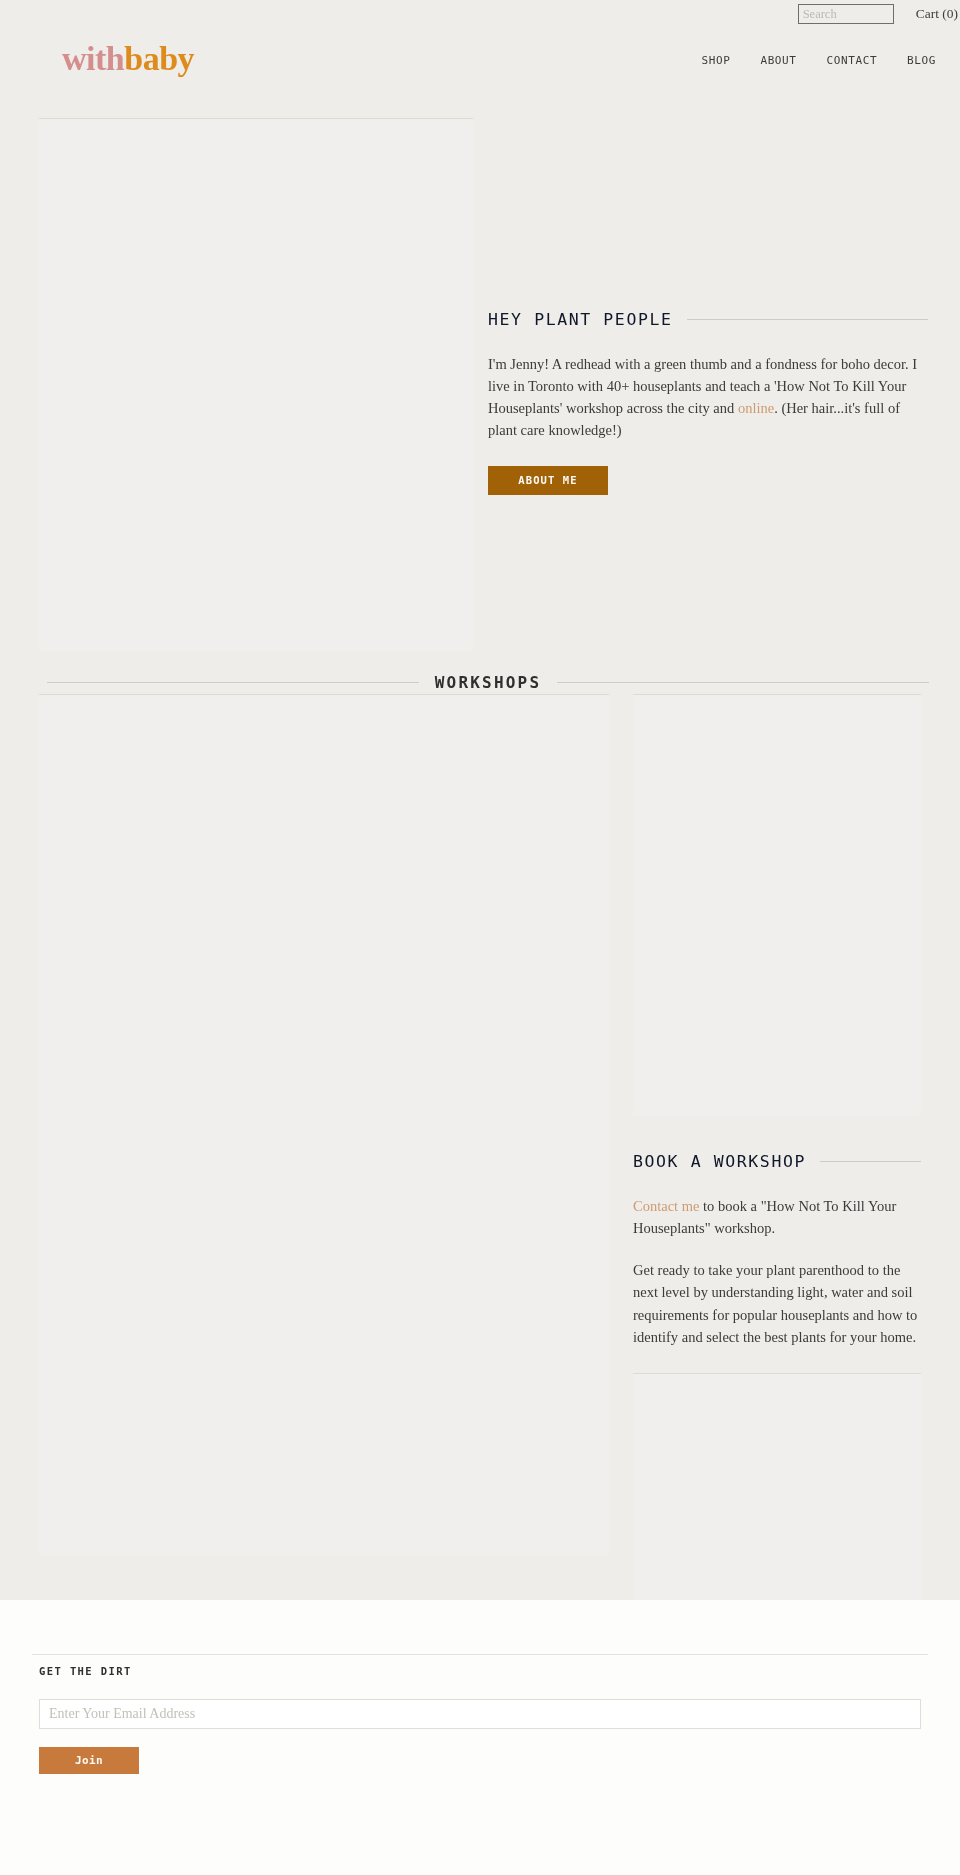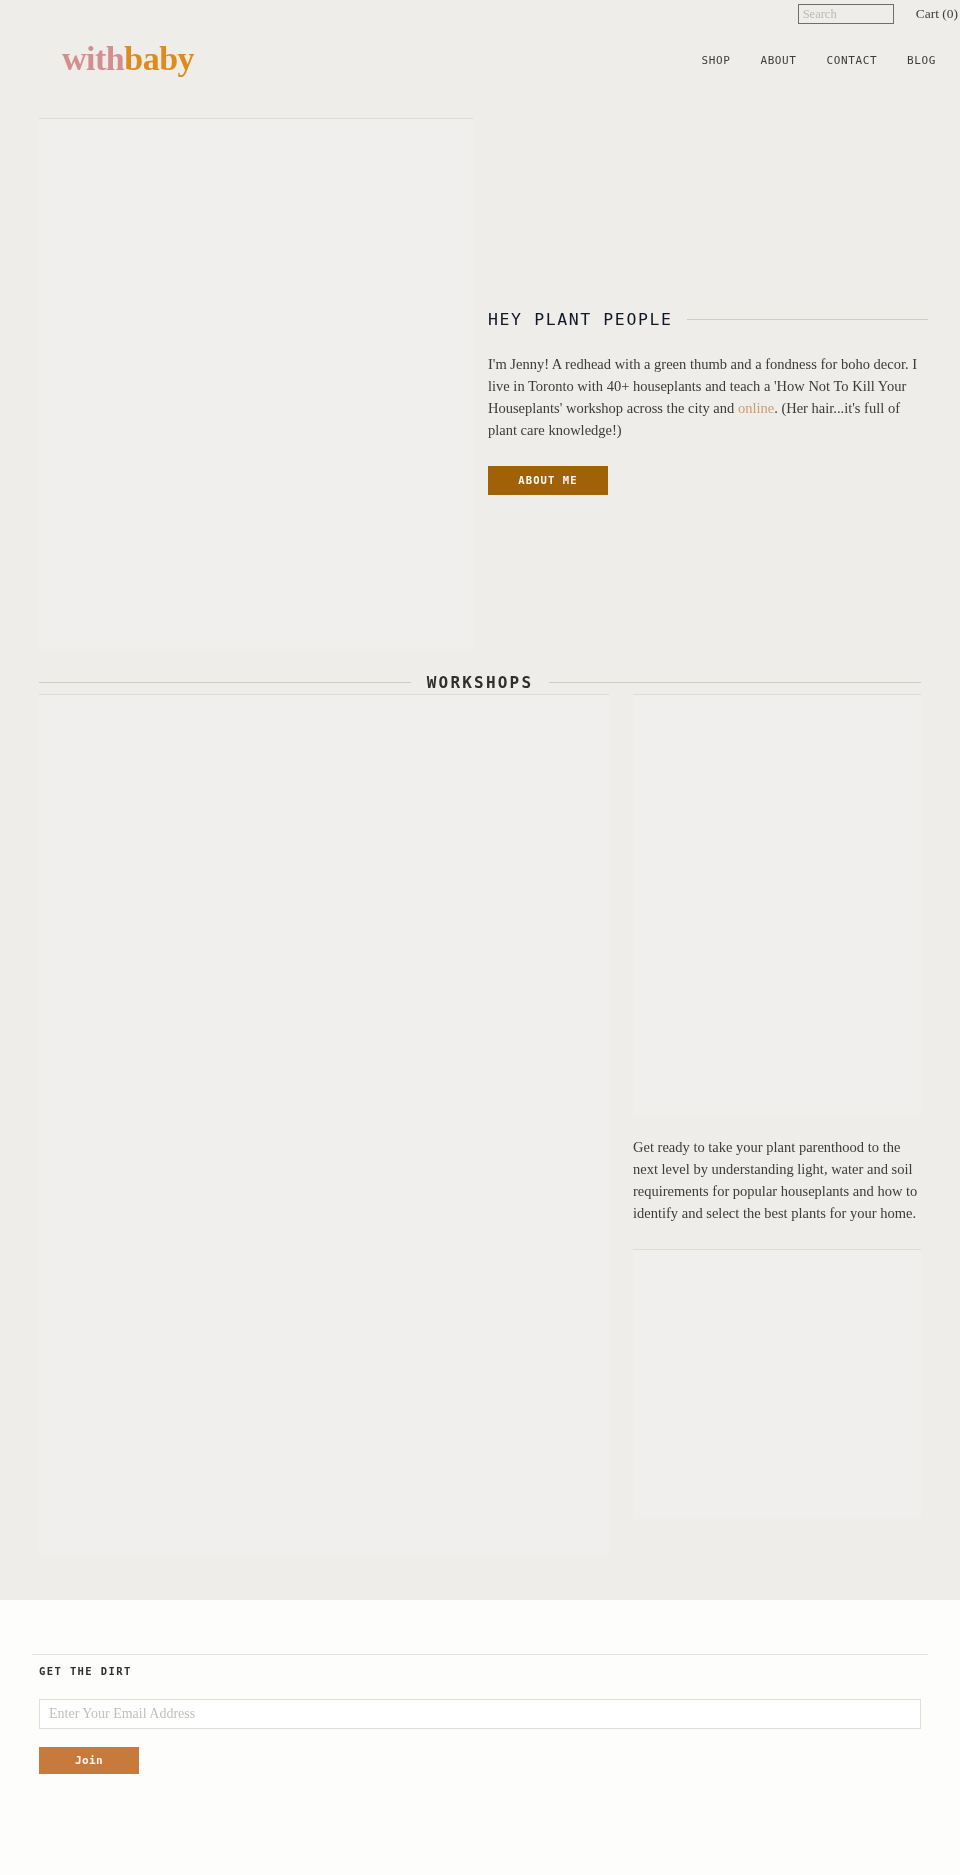--- a/index.html
+++ b/index.html
@@ -82,21 +82,21 @@
     margin-top: 24px;
     width: 120px; height: 29px;
     background: #a16207; color: #fdfbf7;
     font-family: "DejaVu Sans Mono", "Liberation Mono", monospace;
     font-size: 10.5px; letter-spacing: 1.1px; font-weight: bold;
     text-decoration: none; border: none; cursor: pointer;
   }
 
   
   #workshops-divider {
-    position: absolute; top: 660px; left: 39px; width: 882px;
+    position: absolute; top: 660px; left: 47px; width: 882px;
     display: flex; align-items: center; gap: 16px;
   }
   #workshops-divider .rule { flex: 1 1 auto; height: 1px; background: #cfccc6; }
   #workshops-divider .t {
     font-family: "DejaVu Sans Mono", "Liberation Mono", monospace;
     font-size: 16px; letter-spacing: 2.2px; color: #2f2f2f; white-space: nowrap;
   }
 
   
   #workshops-left {
@@ -185,21 +185,26 @@
   <span class="rule"></span>
   <h2 class="t">WORKSHOPS</h2>
   <span class="rule"></span>
 </div>
 
 <div id="workshops-left"></div>
 
 <div id="workshops-right">
   <div id="workshop-img-top"></div>
 
-
+  <div id="book-head" class="sect-head">
+    <h2 class="t">BOOK A WORKSHOP</h2>
+    <span class="rule"></span>
+  </div>
+
+  <p id="book-p1" class="body-copy"><a href="#">Contact me</a><span> to book a "How Not To Kill Your Houseplants" workshop.</span></p>
 
   <p id="book-p2" class="body-copy">Get ready to take your plant parenthood to the next level by understanding light, water and soil requirements for popular houseplants and how to identify and select the best plants for your home.</p>
 
   <div id="workshop-img-bottom"></div>
 </div>
 
 <div id="footer">
   <div id="footer-rule"></div>
   <div id="footer-inner">
     <h3 id="get-the-dirt">GET THE DIRT</h3>

